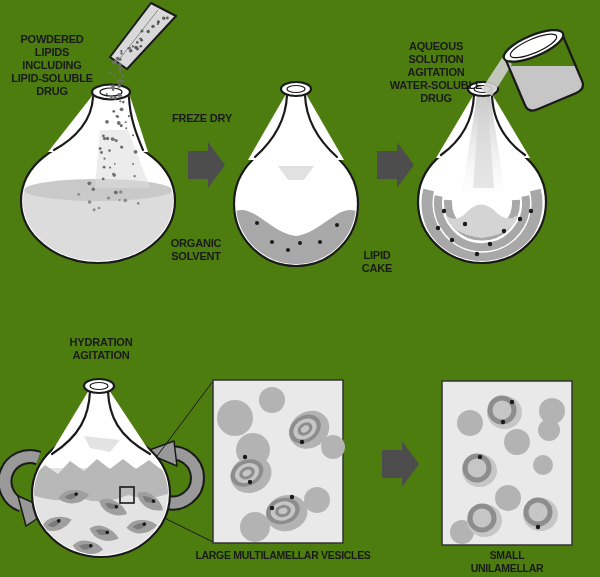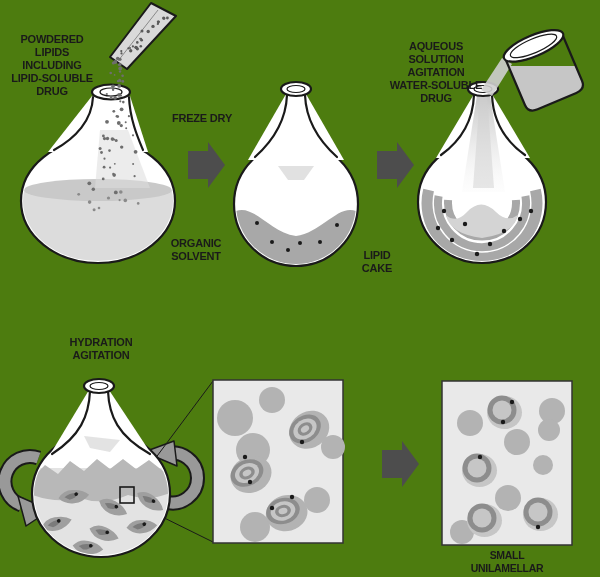--- a/index.html
+++ b/index.html
@@ -393,15 +393,16 @@
 SOLVENT</div>
 <div class="label" style="left:377px;top:249px">LIPID
 CAKE</div>
 <div class="label" style="left:436px;top:40px">AQUEOUS
 SOLUTION
 AGITATION
 WATER-SOLUBLE
 DRUG</div>
 <div class="label" style="left:101px;top:336px">HYDRATION
 AGITATION</div>
+<div class="label tight" style="left:283px;top:549px">LARGE MULTILAMELLAR VESICLES</div>
 <div class="label tight" style="left:507px;top:549px">SMALL UNILAMELLAR VESICLES</div>
 
 </div>
 
 </body></html>

